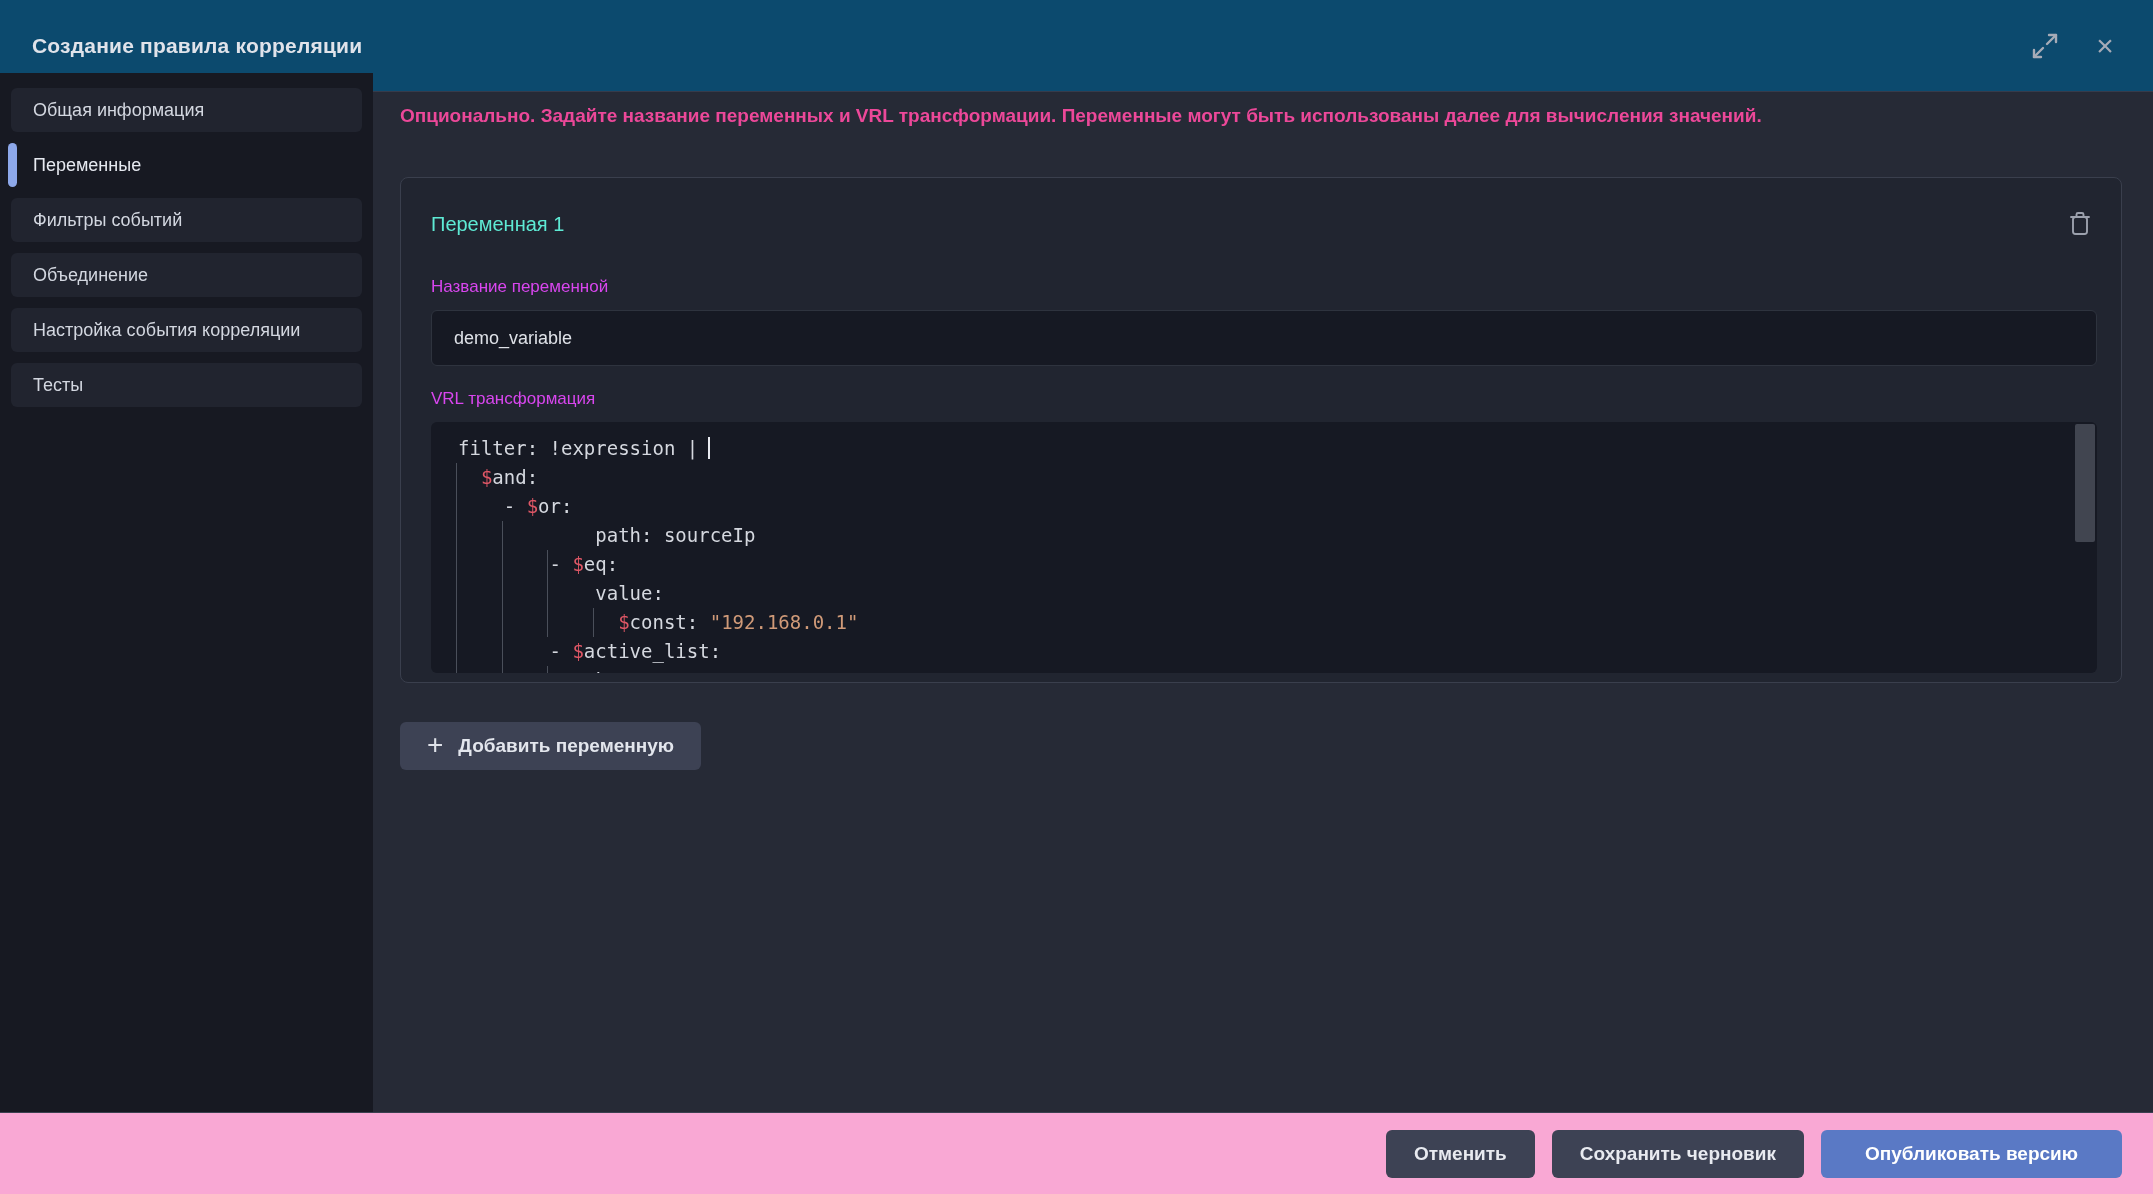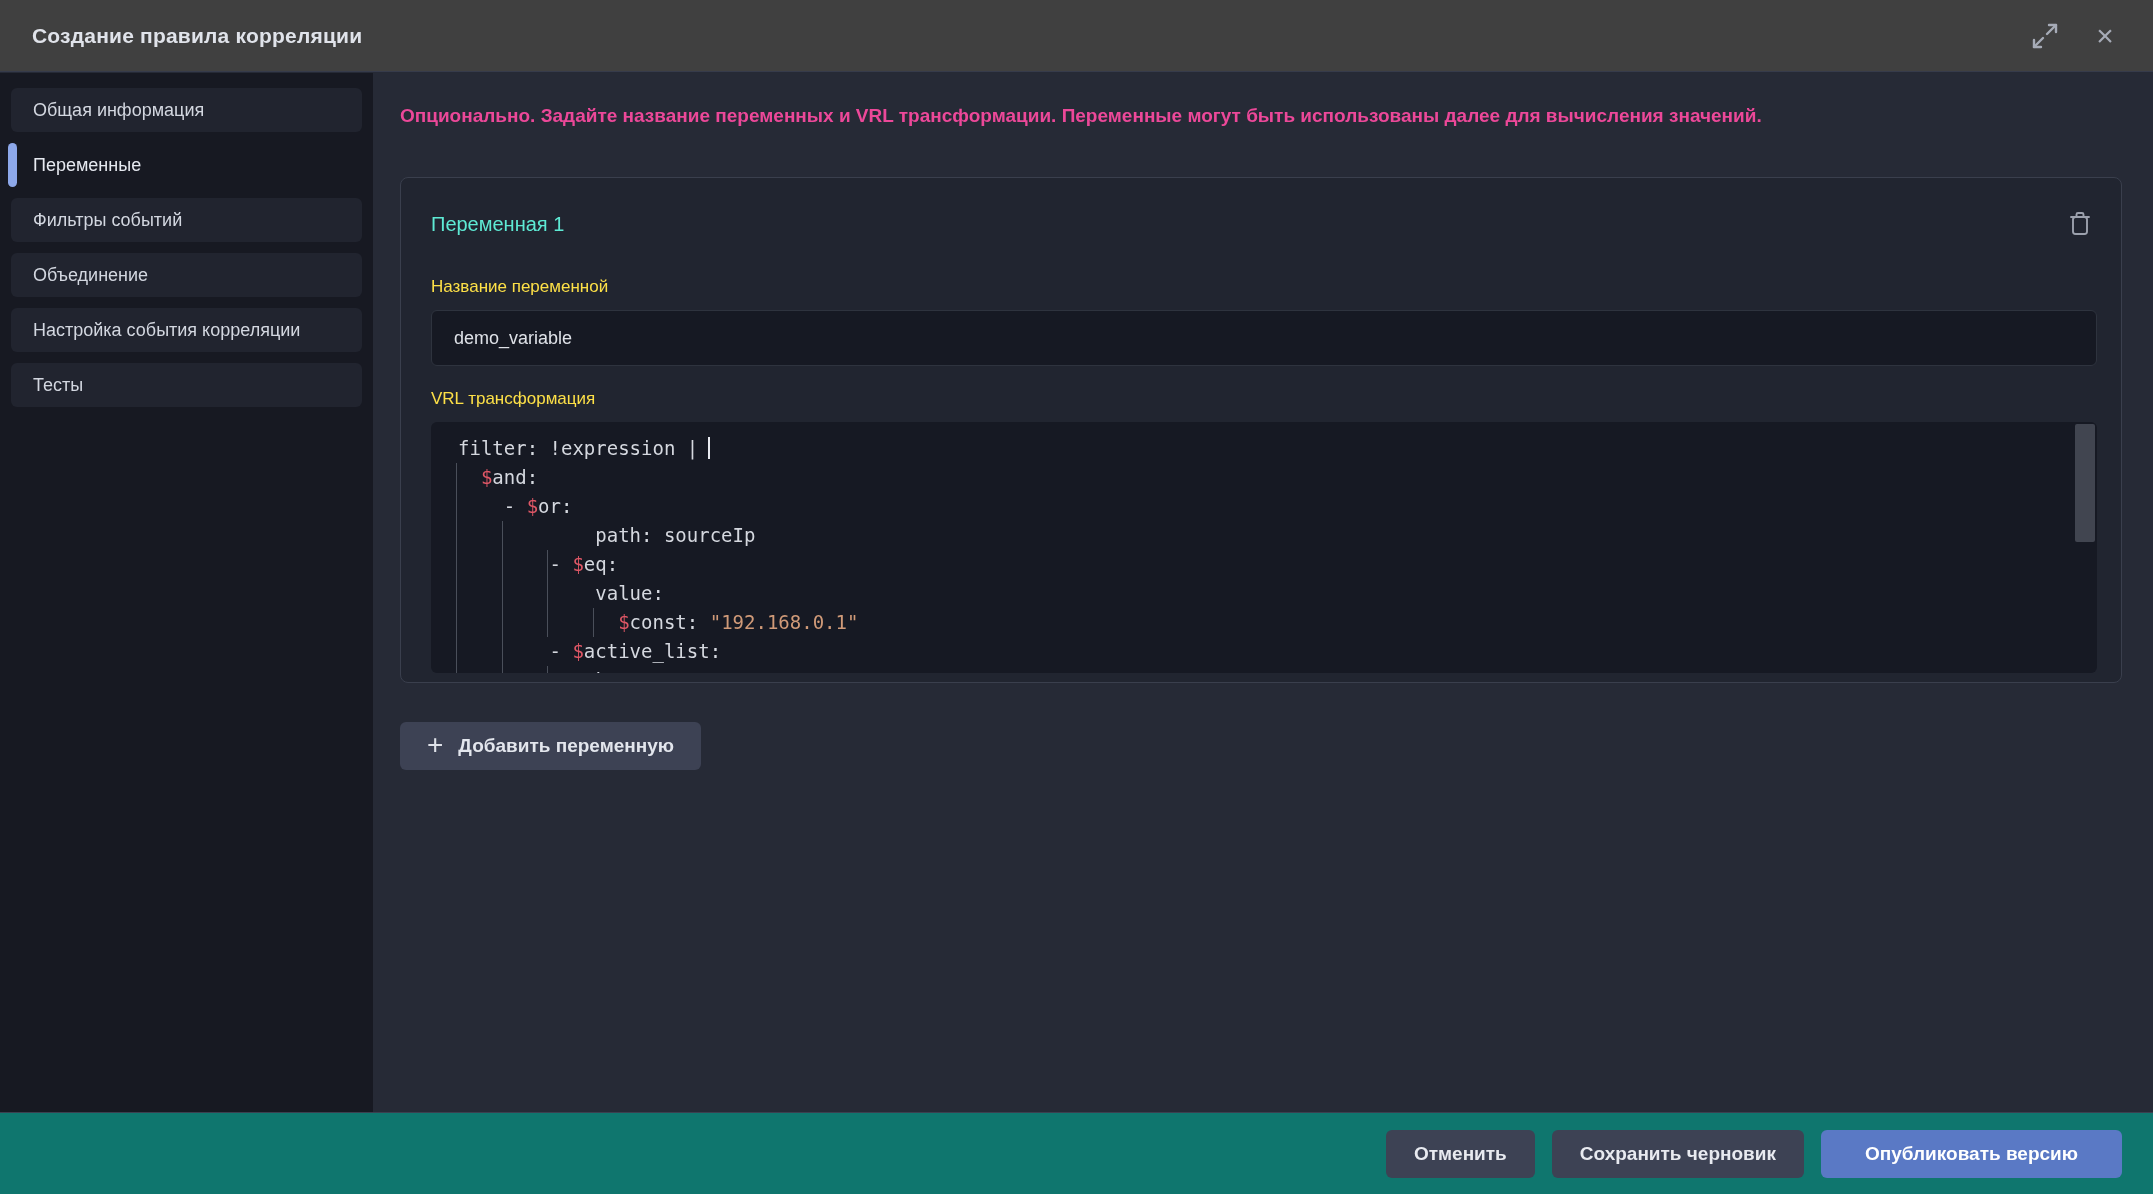--- a/index.html
+++ b/index.html
@@ -7,22 +7,22 @@
   body {
     font-family:"Liberation Sans", sans-serif;
     background:#262a36;
     color:#d9dce3;
     overflow:hidden;
     position:relative;
   }
 
   
   .modal-header {
-    position:absolute; top:0; left:0; right:0; height:72px;
-    background:#404040; border-bottom:1px solid #363b4b;
+    position:absolute; top:0; left:0; right:0; height:92px;
+    background:#0c4a6e; border-bottom:1px solid #363b4b;
     display:flex; align-items:center; padding:0 32px;gap:16px;
   }
   .modal-title { font-size:21px; font-weight:bold; color:#e0e3ea; letter-spacing:.2px; }
   .header-icons { margin-left:auto; display:flex; align-items:center; gap:28px; }
   .hicon { width:32px; height:32px; display:flex; align-items:center; justify-content:center; color:#a6abb7; cursor:pointer; }
   .hicon svg { display:block; }
   .close-glyph { font-size:30px; line-height:1; color:#a6abb7; font-weight:400; }
 
   
   .sidebar {
@@ -46,21 +46,21 @@
   .description { font-size:19px; font-weight:bold; color:#ec4899; margin-bottom:50px; }
 
   .card {
     background:#212530; border:1px solid #3a3f4d; border-radius:8px;
     padding:29px 24px 9px 30px; width:1722px;
   }
   .card-head { display:flex; align-items:center; justify-content:space-between; margin-bottom:36px; }
   .card-title { font-size:20px; font-weight:normal; color:#5eead4; }
   .trash-btn { width:34px; height:34px; display:flex; align-items:center; justify-content:center; color:#9ca1ad; cursor:pointer; }
 
-  .field-label { font-size:17px; color:#fde047; margin-bottom:13px; }
+  .field-label { font-size:17px; color:#d946ef; margin-bottom:13px; }
   .text-input {
     width:100%; height:56px; background:#161923;
     border:1px solid #2e333e; border-radius:6px;
     color:#dfe2e8; font-size:18px; font-family:"Liberation Sans", sans-serif;
     padding:0 22px; outline:none; display:block;
   }
   .gap-1 { height:23px; }
 
   
   .editor {
@@ -88,21 +88,21 @@
     margin-top:39px; display:inline-flex; align-items:center; gap:15px;
     height:48px; padding:0 27px; background:#3d4254; border-radius:6px;
     font-size:19px; font-weight:bold; color:#e3e6ed; cursor:pointer; border:none;
     font-family:"Liberation Sans", sans-serif;
   }
   .plus-glyph { font-size:28px; font-weight:400; color:#dfe2e9; line-height:1; margin-top:-3px; }
 
   
   .footer {
     position:absolute; left:0; right:0; bottom:0; height:82px;
-    background:#0f766e; border-top:1px solid #3b4050;
+    background:#f9a8d4; border-top:1px solid #3b4050;
     display:flex; align-items:center; justify-content:flex-end; gap:17px;
     padding-right:31px;
   }
   .btn { height:48px; border:none; border-radius:6px; font-size:19px; font-weight:bold;
          font-family:"Liberation Sans", sans-serif; cursor:pointer; }
   .btn-gray { background:#3d4254; color:#e8eaf0; padding:0 28px; }
   .btn-blue { background:#5a79c5; color:#ffffff; padding:0 44px; }
 </style>
 </head>
 <body>

